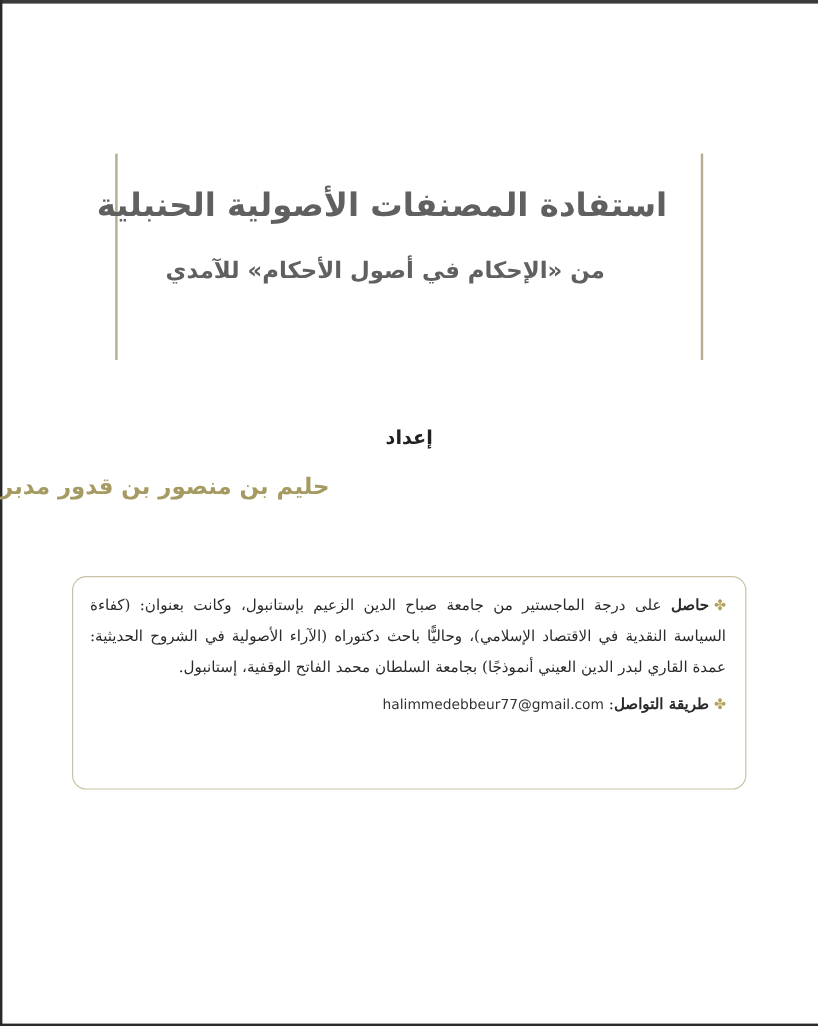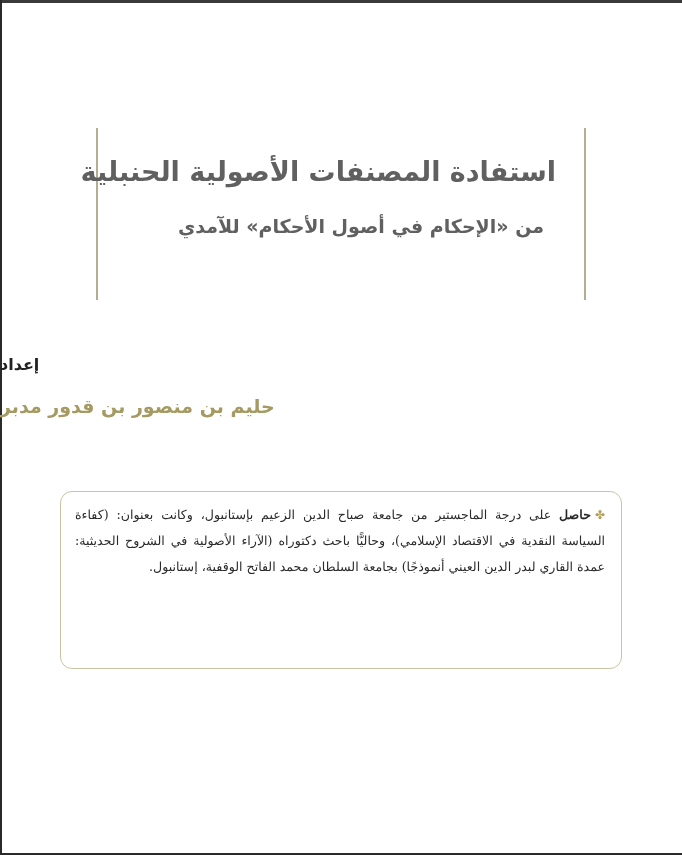--- a/index.html
+++ b/index.html
@@ -48,34 +48,34 @@
       font-size: 27px;
       color: #606060;
       white-space: nowrap;
       padding-right: 0;
     }
     .sub-title {
       position: absolute;
       top: 87px;
       right: 40px;
       left: 40px;
-      text-align: right;
+      text-align: left;
       direction: rtl;
       font-family: "DejaVu Sans", sans-serif;
       font-weight: bold;
       font-size: 19px;
       color: #606060;
       white-space: nowrap;
     }
     .prepared-label {
       position: absolute;
       top: 355px;
       left: 0;
       width: 682px;
-      text-align: left;
+      text-align: center;
       direction: rtl;
       font-family: "DejaVu Sans", sans-serif;
       font-weight: bold;
       font-size: 16px;
       color: #222222;
     }
     .author-name {
       position: absolute;
       top: 395px;
       left: 0;
@@ -96,21 +96,20 @@
       border: 1.5px solid #c9c3a6;
       border-radius: 12px;
       box-sizing: border-box;
       direction: rtl;
       padding: 10px 16px 0 14px;
       font-family: "DejaVu Serif", serif;
       font-size: 12.6px;
       color: #2a2a2a;
       line-height: 26px;
       text-align: justify;
-      margin-top: 11px;
     }
     .bio-item {
       margin: 0 0 5px 0;
     }
     .bullet {
       display: inline-block;
       color: #b2a25a;
       font-size: 12px;
       margin-left: 4px;
     }
@@ -137,13 +136,16 @@
   <div class="sub-title">من «الإحكام في أصول الأحكام» للآمدي</div>
 </div>
 
 <div class="prepared-label">إعداد</div>
 <div class="author-name">حليم بن منصور بن قدور مدبر</div>
 
 <div class="bio-box">
   <div class="bio-item">
     <span class="bullet">✤</span><span class="bold-lead">حاصل</span><span> على درجة الماجستير من جامعة صباح الدين الزعيم بإستانبول، وكانت بعنوان: (كفاءة السياسة النقدية في الاقتصاد الإسلامي)، وحاليًّا باحث دكتوراه (الآراء الأصولية في الشروح الحديثية: عمدة القاري لبدر الدين العيني أنموذجًا) بجامعة السلطان محمد الفاتح الوقفية، إستانبول.</span>
   </div>
+  <div class="bio-item">
+    <span class="bullet">✤</span><span class="bold-lead">طريقة التواصل</span><span>: </span><span class="email">halimmedebbeur77@gmail.com</span>
+  </div>
 </div>
 
 </body></html>

